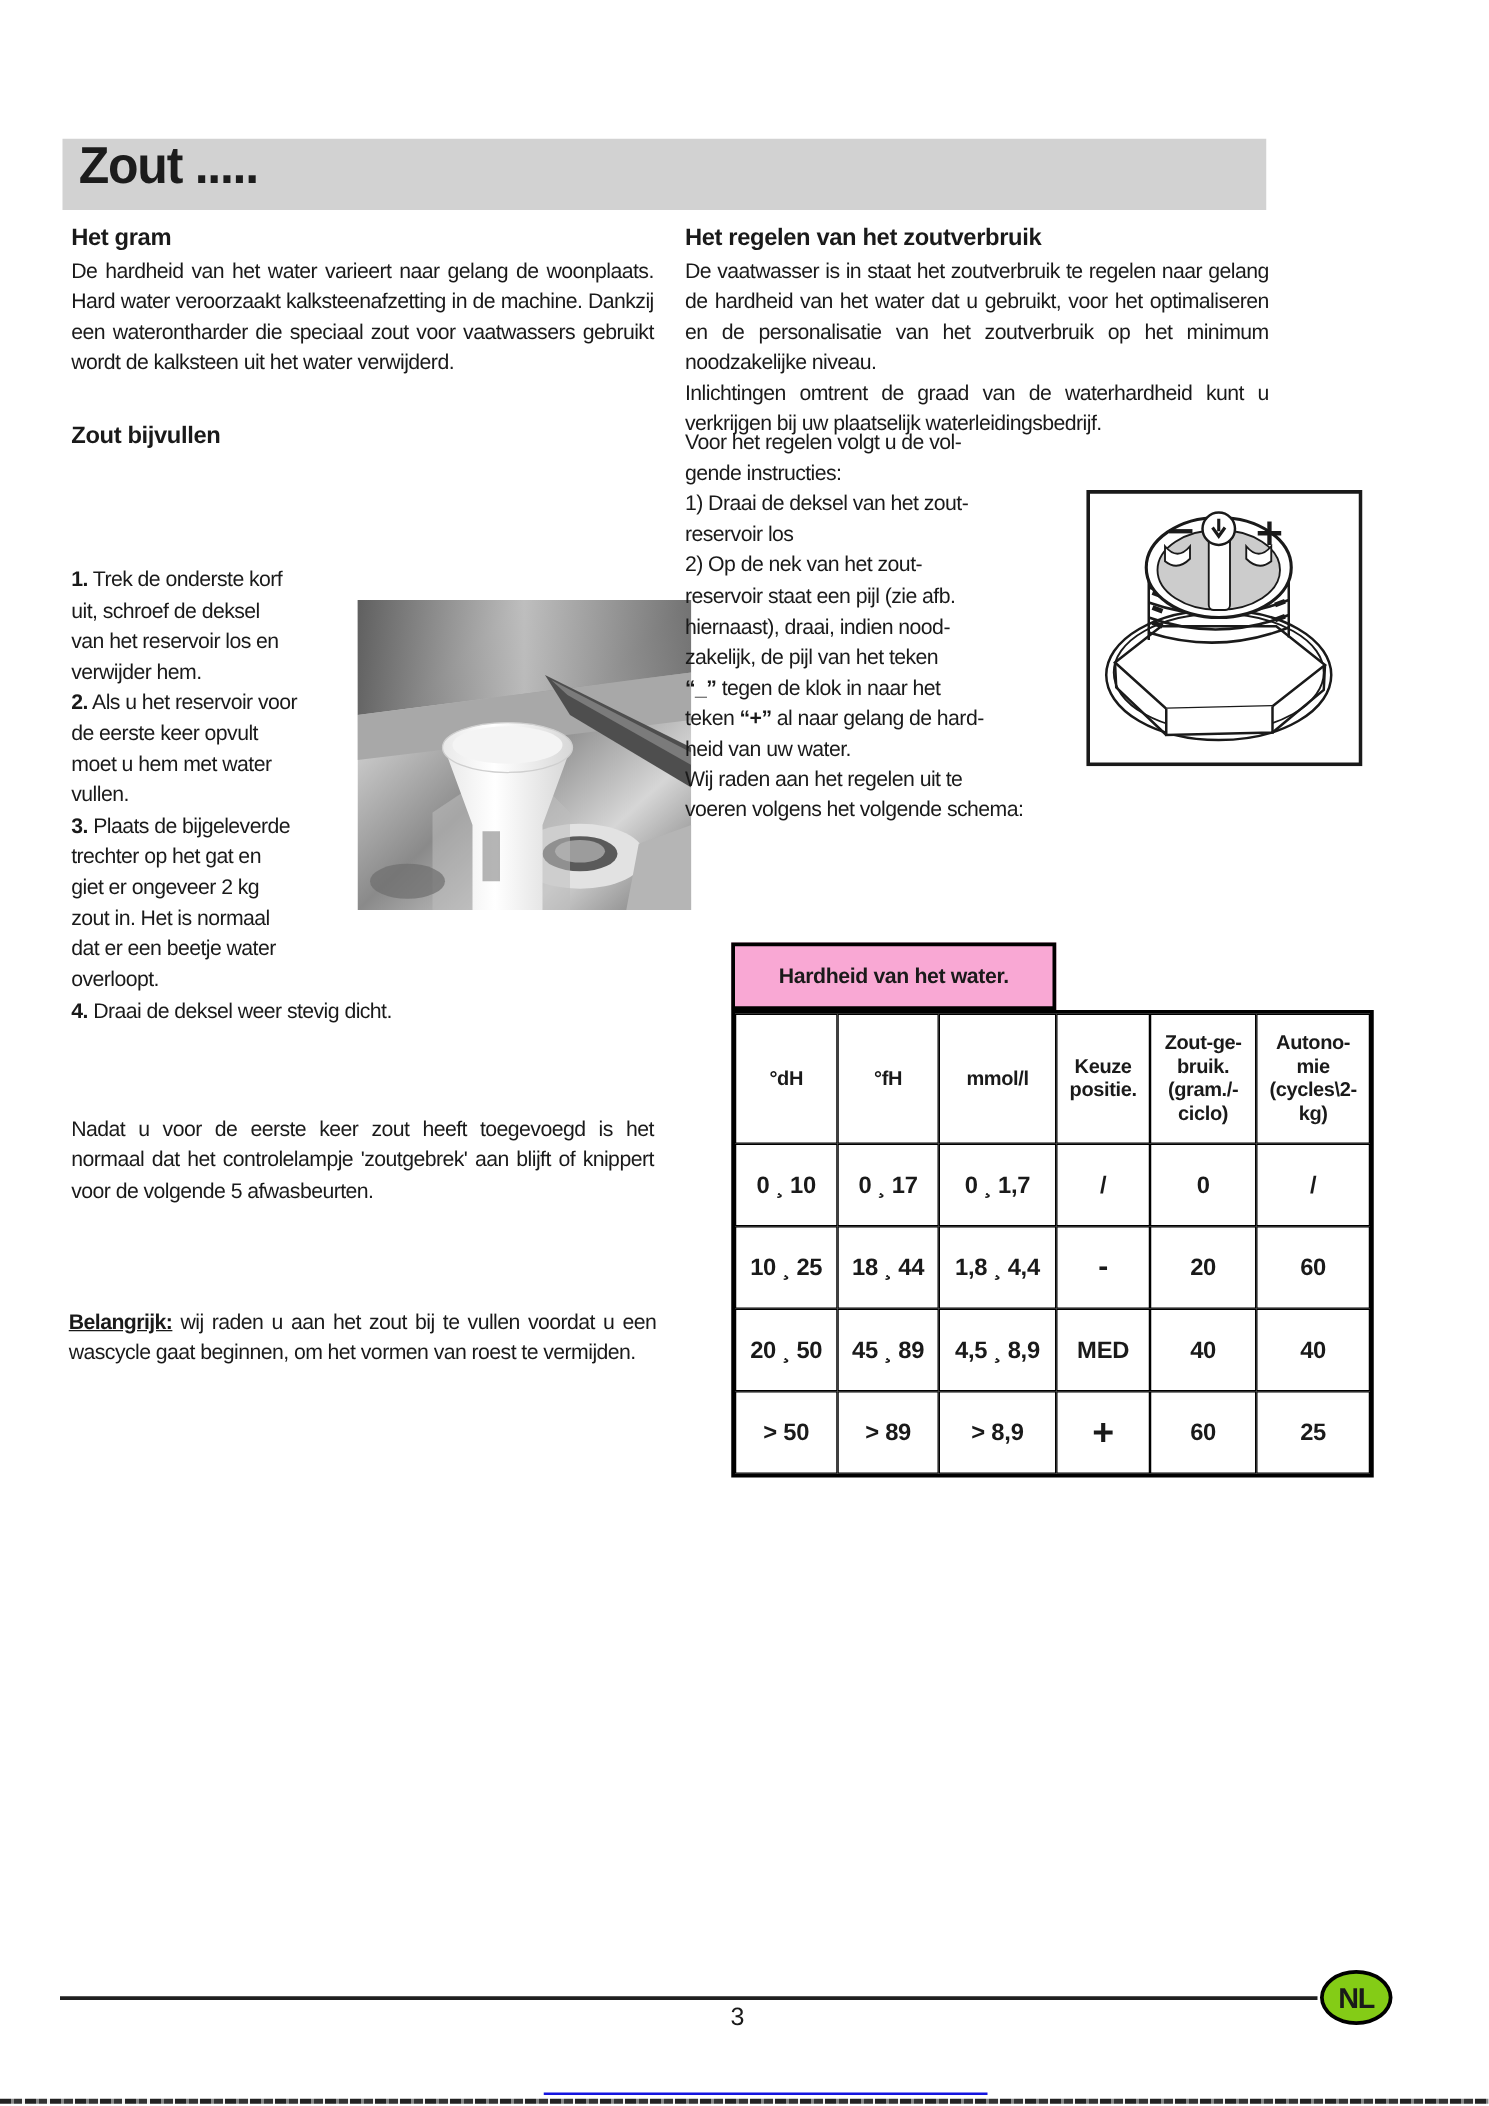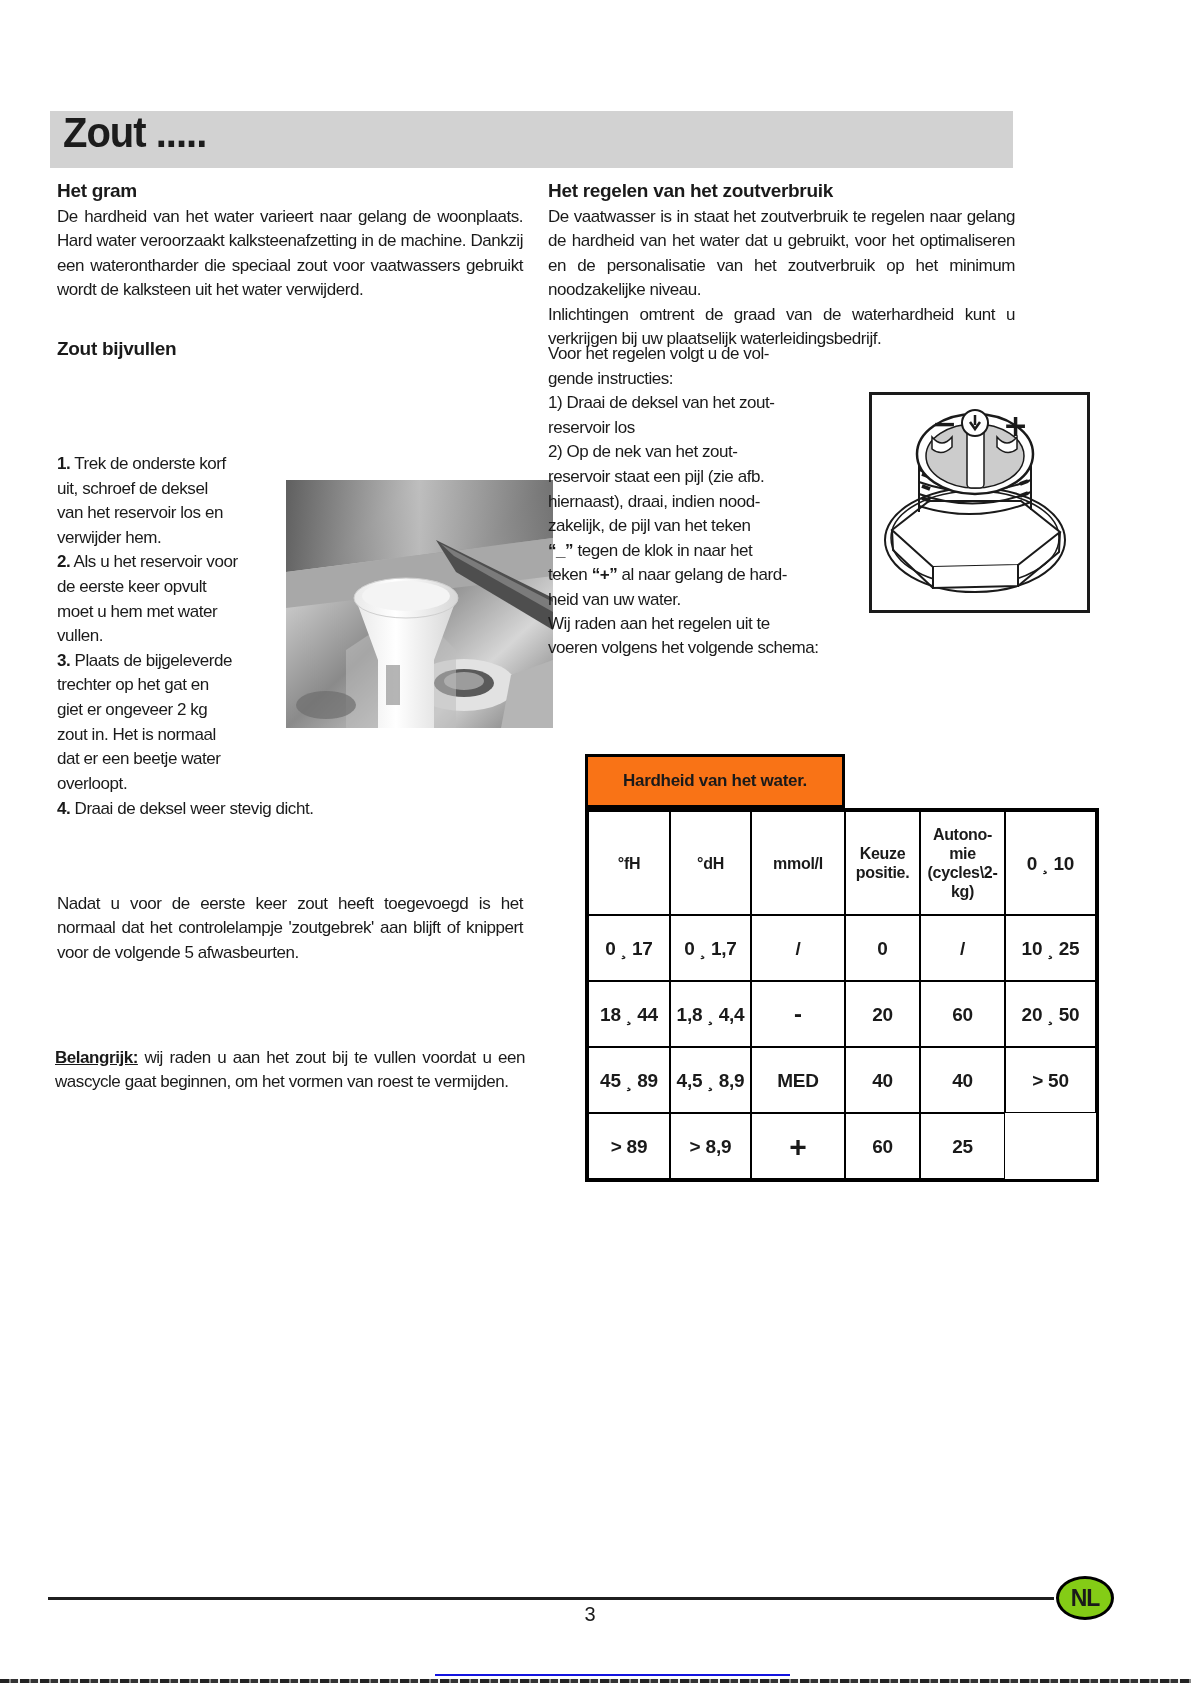--- a/index.html
+++ b/index.html
@@ -40,21 +40,21 @@
   .rclose{left:548px;top:612px;width:470px;}
   
   .photo{position:absolute;left:286px;top:480px;width:267px;height:248px;}
   
   .drawing{position:absolute;left:869px;top:392px;width:221px;height:221px;}
   
   .tblwrap{position:absolute;left:585px;top:754px;}
   .tbl-group{
     box-sizing:border-box;width:260px;height:54px;border:3px solid #000;
     display:flex;align-items:center;justify-content:center;
-    font-size:17px;font-weight:bold;letter-spacing:-0.3px;background:#f97316;
+    font-size:17px;font-weight:bold;letter-spacing:-0.3px;background:#f9a8d4;
   }
   .tbl-grid{
     box-sizing:content-box;display:grid;border:3px solid #000;width:508px;
     grid-template-columns:82px 81px 94px 75px 85px 91px;
     grid-template-rows:104px 66px 66px 66px 66px;
   }
   .cell{
     box-sizing:border-box;border:1.5px solid #000;
     display:flex;align-items:center;justify-content:center;text-align:center;
     font-weight:bold;font-size:16px;letter-spacing:-0.3px;white-space:pre-line;
@@ -198,25 +198,29 @@
         <path d="M106,23 L106,33 M101,30 L106,37 L111,30" fill="none" stroke="#1a1a1a" stroke-width="2.5"></path>
       </g>
       <text x="63" y="42" font-size="30" font-weight="bold" font-family="DejaVu Sans, sans-serif" fill="#1a1a1a">−</text>
       <text x="134" y="44" font-size="30" font-weight="bold" font-family="DejaVu Sans, sans-serif" fill="#1a1a1a">+</text>
     </svg>
   </div>
 
   <div class="tblwrap">
     <div class="tbl-group">Hardheid van het water.</div>
     <div class="tbl-grid">
+      <div class="cell">°dH</div>
       <div class="cell">°fH</div>
-      <div class="cell">°dH</div>
       <div class="cell">mmol/l</div>
       <div class="cell">Keuze
 positie.</div>
+      <div class="cell">Zout-ge-
+bruik.
+(gram./-
+ciclo)</div>
       <div class="cell">Autono-
 mie
 (cycles\2-
 kg)</div>
 
       <div class="cell data">0 ¸ 10</div>
       <div class="cell data">0 ¸ 17</div>
       <div class="cell data">0 ¸ 1,7</div>
       <div class="cell data">/</div>
       <div class="cell data">0</div>

